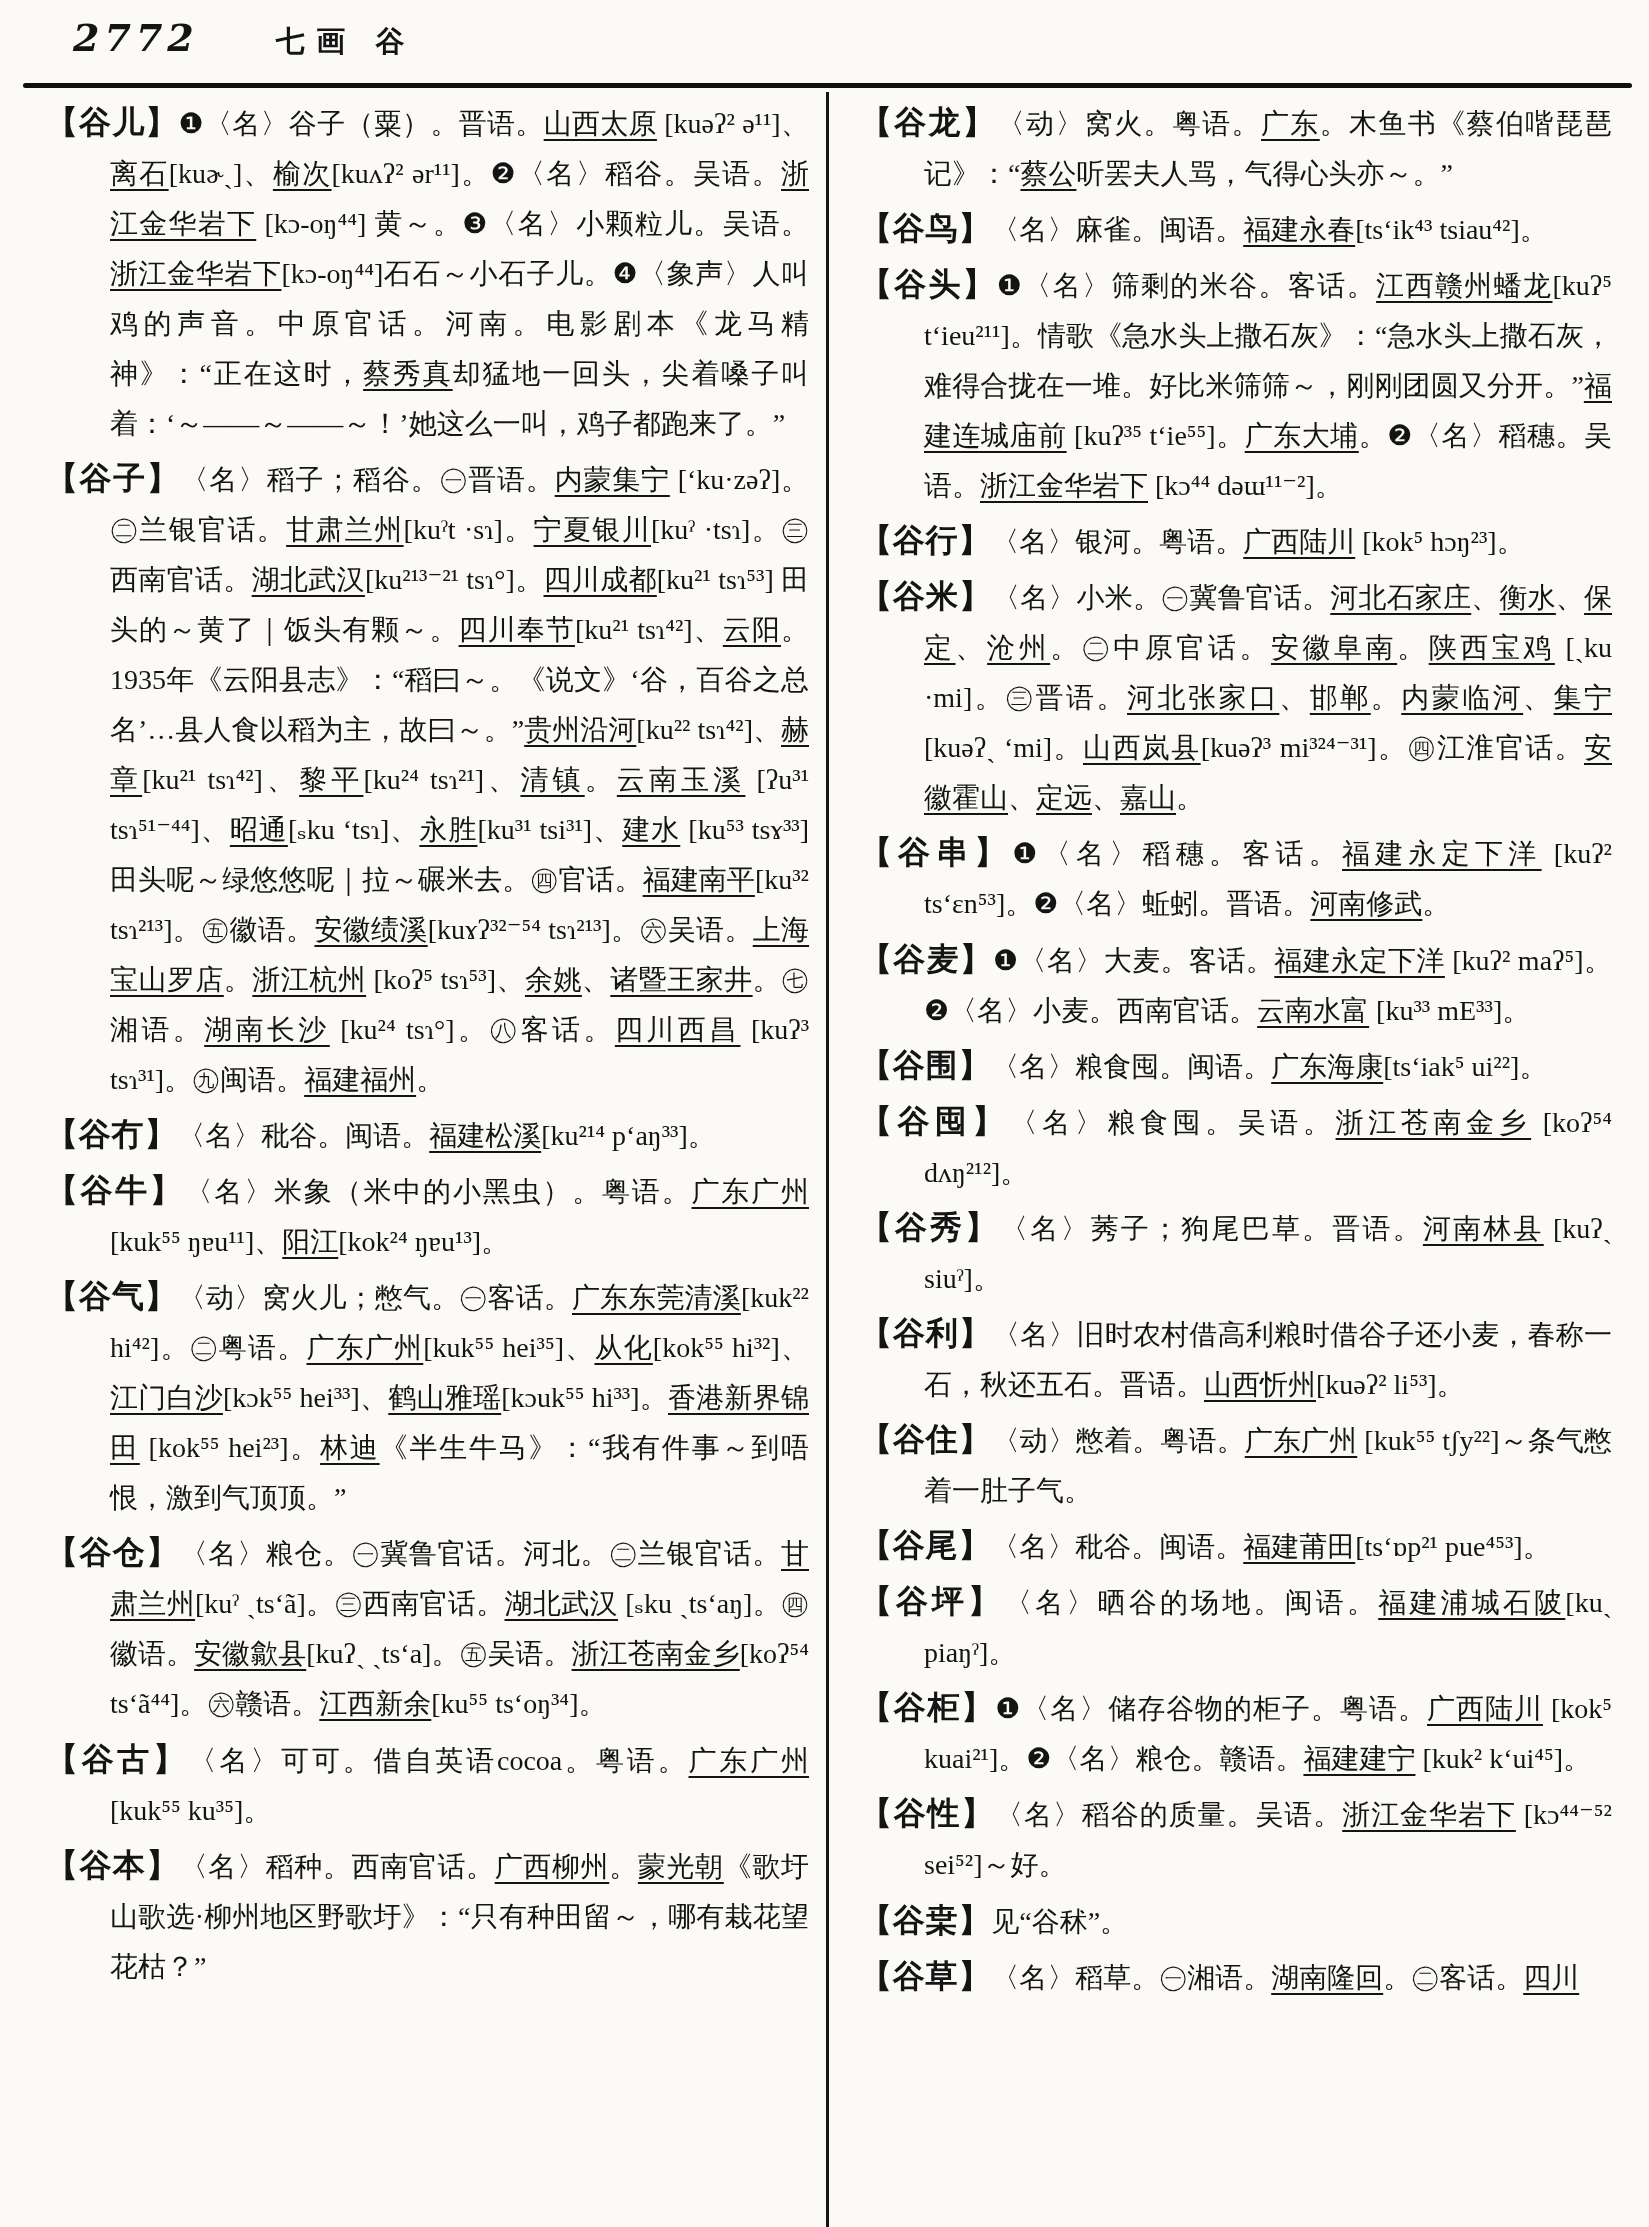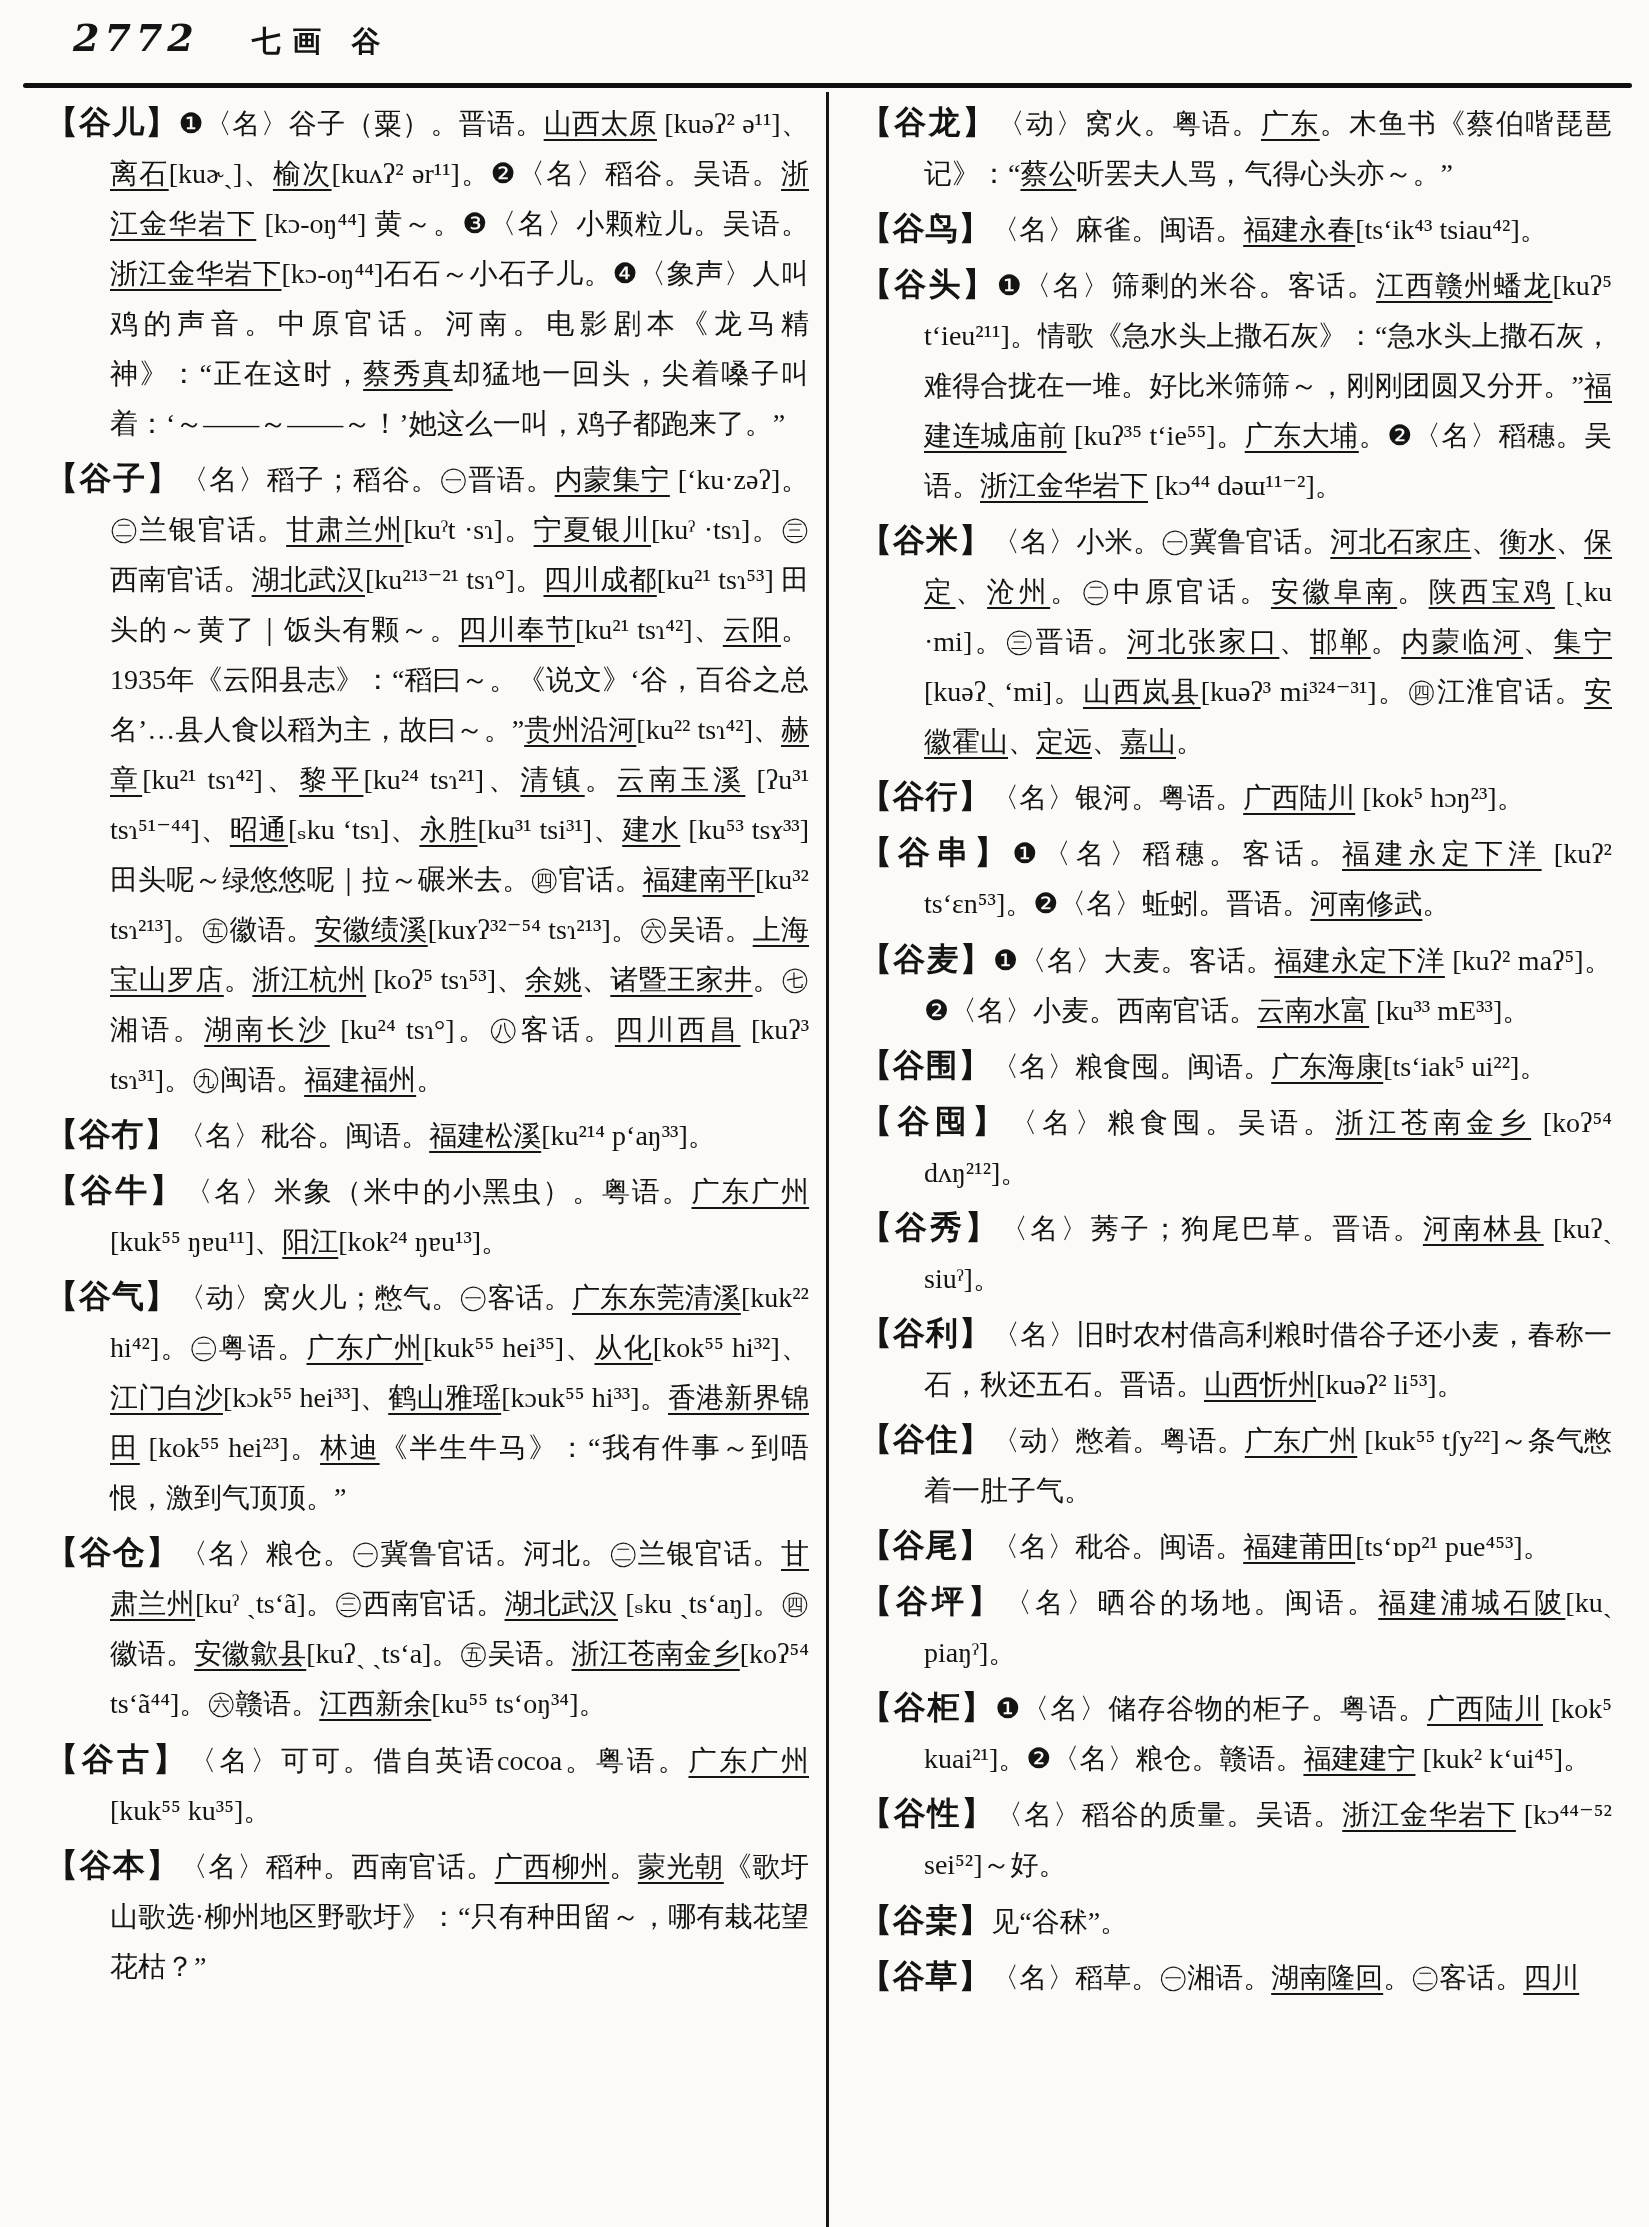--- a/index.html
+++ b/index.html
@@ -7,21 +7,21 @@
   #page{
     position:relative;
     width:1650px;height:2227px;
     background:#fbfaf6;
     color:#141414;
     font-family:"Liberation Serif","DejaVu Serif",serif;
     overflow:hidden;
   }
   #header{
     position:absolute;top:15px;left:73px;right:33px;
-    display:flex;align-items:baseline;gap:53px;
+    display:flex;align-items:baseline;gap:77px;
   }
   #page-number{
     font-style:italic;font-weight:bold;font-size:38px;
     letter-spacing:5px;
     font-family:"DejaVu Serif","Liberation Serif",serif;
   }
   #section-title{font-size:29px;font-weight:bold;letter-spacing:11.5px;}
   #header-rule{
     position:absolute;top:83px;left:23px;right:18px;height:5px;
     background:#101010;
@@ -65,22 +65,22 @@
       <div class="entry"><span class="head">【谷牛】</span><span class="body">〈名〉米象（米中的小黑虫）。粤语。<u>广东广州</u>[kuk⁵⁵ ŋɐu¹¹]、<u>阳江</u>[kok²⁴ ŋɐu¹³]。</span></div>
       <div class="entry"><span class="head">【谷气】</span><span class="body">〈动〉窝火儿；憋气。㊀客话。<u>广东东莞清溪</u>[kuk²² hi⁴²]。㊁粤语。<u>广东广州</u>[kuk⁵⁵ hei³⁵]、<u>从化</u>[kok⁵⁵ hi³²]、<u>江门白沙</u>[kɔk⁵⁵ hei³³]、<u>鹤山雅瑶</u>[kɔuk⁵⁵ hi³³]。<u>香港新界锦田</u> [kok⁵⁵ hei²³]。<u>林迪</u>《半生牛马》：“我有件事～到唔恨，激到气顶顶。”</span></div>
       <div class="entry"><span class="head">【谷仓】</span><span class="body">〈名〉粮仓。㊀冀鲁官话。河北。㊁兰银官话。<u>甘肃兰州</u>[kuˀ ˏtsʻã]。㊂西南官话。<u>湖北武汉</u> [ₛku ˏtsʻaŋ]。㊃徽语。<u>安徽歙县</u>[kuʔˏ ˏtsʻa]。㊄吴语。<u>浙江苍南金乡</u>[koʔ⁵⁴ tsʻã⁴⁴]。㊅赣语。<u>江西新余</u>[ku⁵⁵ tsʻoŋ³⁴]。</span></div>
       <div class="entry"><span class="head">【谷古】</span><span class="body">〈名〉可可。借自英语cocoa。粤语。<u>广东广州</u>[kuk⁵⁵ ku³⁵]。</span></div>
       <div class="entry"><span class="head">【谷本】</span><span class="body">〈名〉稻种。西南官话。<u>广西柳州</u>。<u>蒙光朝</u>《歌圩山歌选·柳州地区野歌圩》：“只有种田留～，哪有栽花望花枯？”</span></div>
     </div>
   <div class="column" id="right-column">
       <div class="entry"><span class="head">【谷龙】</span><span class="body">〈动〉窝火。粤语。<u>广东</u>。木鱼书《蔡伯喈琵琶记》：“<u>蔡公</u>听罢夫人骂，气得心头亦～。”</span></div>
       <div class="entry"><span class="head">【谷鸟】</span><span class="body">〈名〉麻雀。闽语。<u>福建永春</u>[tsʻik⁴³ tsiau⁴²]。</span></div>
       <div class="entry"><span class="head">【谷头】</span><span class="body">❶〈名〉筛剩的米谷。客话。<u>江西赣州蟠龙</u>[kuʔ⁵ tʻieu²¹¹]。情歌《急水头上撒石灰》：“急水头上撒石灰，难得合拢在一堆。好比米筛筛～，刚刚团圆又分开。”<u>福建连城庙前</u> [kuʔ³⁵ tʻie⁵⁵]。<u>广东大埔</u>。❷〈名〉稻穗。吴语。<u>浙江金华岩下</u> [kɔ⁴⁴ dəɯ¹¹⁻²]。</span></div>
+      <div class="entry"><span class="head">【谷行】</span><span class="body">〈名〉银河。粤语。<u>广西陆川</u> [kok⁵ hɔŋ²³]。</span></div>
       <div class="entry"><span class="head">【谷米】</span><span class="body">〈名〉小米。㊀冀鲁官话。<u>河北石家庄</u>、<u>衡水</u>、<u>保定</u>、<u>沧州</u>。㊁中原官话。<u>安徽阜南</u>。<u>陕西宝鸡</u> [ˏku ·mi]。㊂晋语。<u>河北张家口</u>、<u>邯郸</u>。<u>内蒙临河</u>、<u>集宁</u>[kuəʔˏ ʻmi]。<u>山西岚县</u>[kuəʔ³ mi³²⁴⁻³¹]。㊃江淮官话。<u>安徽霍山</u>、<u>定远</u>、<u>嘉山</u>。</span></div>
-      <div class="entry"><span class="head">【谷行】</span><span class="body">〈名〉银河。粤语。<u>广西陆川</u> [kok⁵ hɔŋ²³]。</span></div>
       <div class="entry"><span class="head">【谷串】</span><span class="body">❶〈名〉稻穗。客话。<u>福建永定下洋</u> [kuʔ² tsʻɛn⁵³]。❷〈名〉蚯蚓。晋语。<u>河南修武</u>。</span></div>
       <div class="entry"><span class="head">【谷麦】</span><span class="body">❶〈名〉大麦。客话。<u>福建永定下洋</u> [kuʔ² maʔ⁵]。❷〈名〉小麦。西南官话。<u>云南水富</u> [ku³³ mE³³]。</span></div>
       <div class="entry"><span class="head">【谷围】</span><span class="body">〈名〉粮食囤。闽语。<u>广东海康</u>[tsʻiak⁵ ui²²]。</span></div>
       <div class="entry"><span class="head">【谷囤】</span><span class="body">〈名〉粮食囤。吴语。<u>浙江苍南金乡</u> [koʔ⁵⁴ dʌŋ²¹²]。</span></div>
       <div class="entry"><span class="head">【谷秀】</span><span class="body">〈名〉莠子；狗尾巴草。晋语。<u>河南林县</u> [kuʔˏ siuˀ]。</span></div>
       <div class="entry"><span class="head">【谷利】</span><span class="body">〈名〉旧时农村借高利粮时借谷子还小麦，春称一石，秋还五石。晋语。<u>山西忻州</u>[kuəʔ² li⁵³]。</span></div>
       <div class="entry"><span class="head">【谷住】</span><span class="body">〈动〉憋着。粤语。<u>广东广州</u> [kuk⁵⁵ tʃy²²]～条气憋着一肚子气。</span></div>
       <div class="entry"><span class="head">【谷尾】</span><span class="body">〈名〉秕谷。闽语。<u>福建莆田</u>[tsʻɒp²¹ pue⁴⁵³]。</span></div>
       <div class="entry"><span class="head">【谷坪】</span><span class="body">〈名〉晒谷的场地。闽语。<u>福建浦城石陂</u>[kuˏ piaŋˀ]。</span></div>
       <div class="entry"><span class="head">【谷柜】</span><span class="body">❶〈名〉储存谷物的柜子。粤语。<u>广西陆川</u> [kok⁵ kuai²¹]。❷〈名〉粮仓。赣语。<u>福建建宁</u> [kuk² kʻui⁴⁵]。</span></div>

